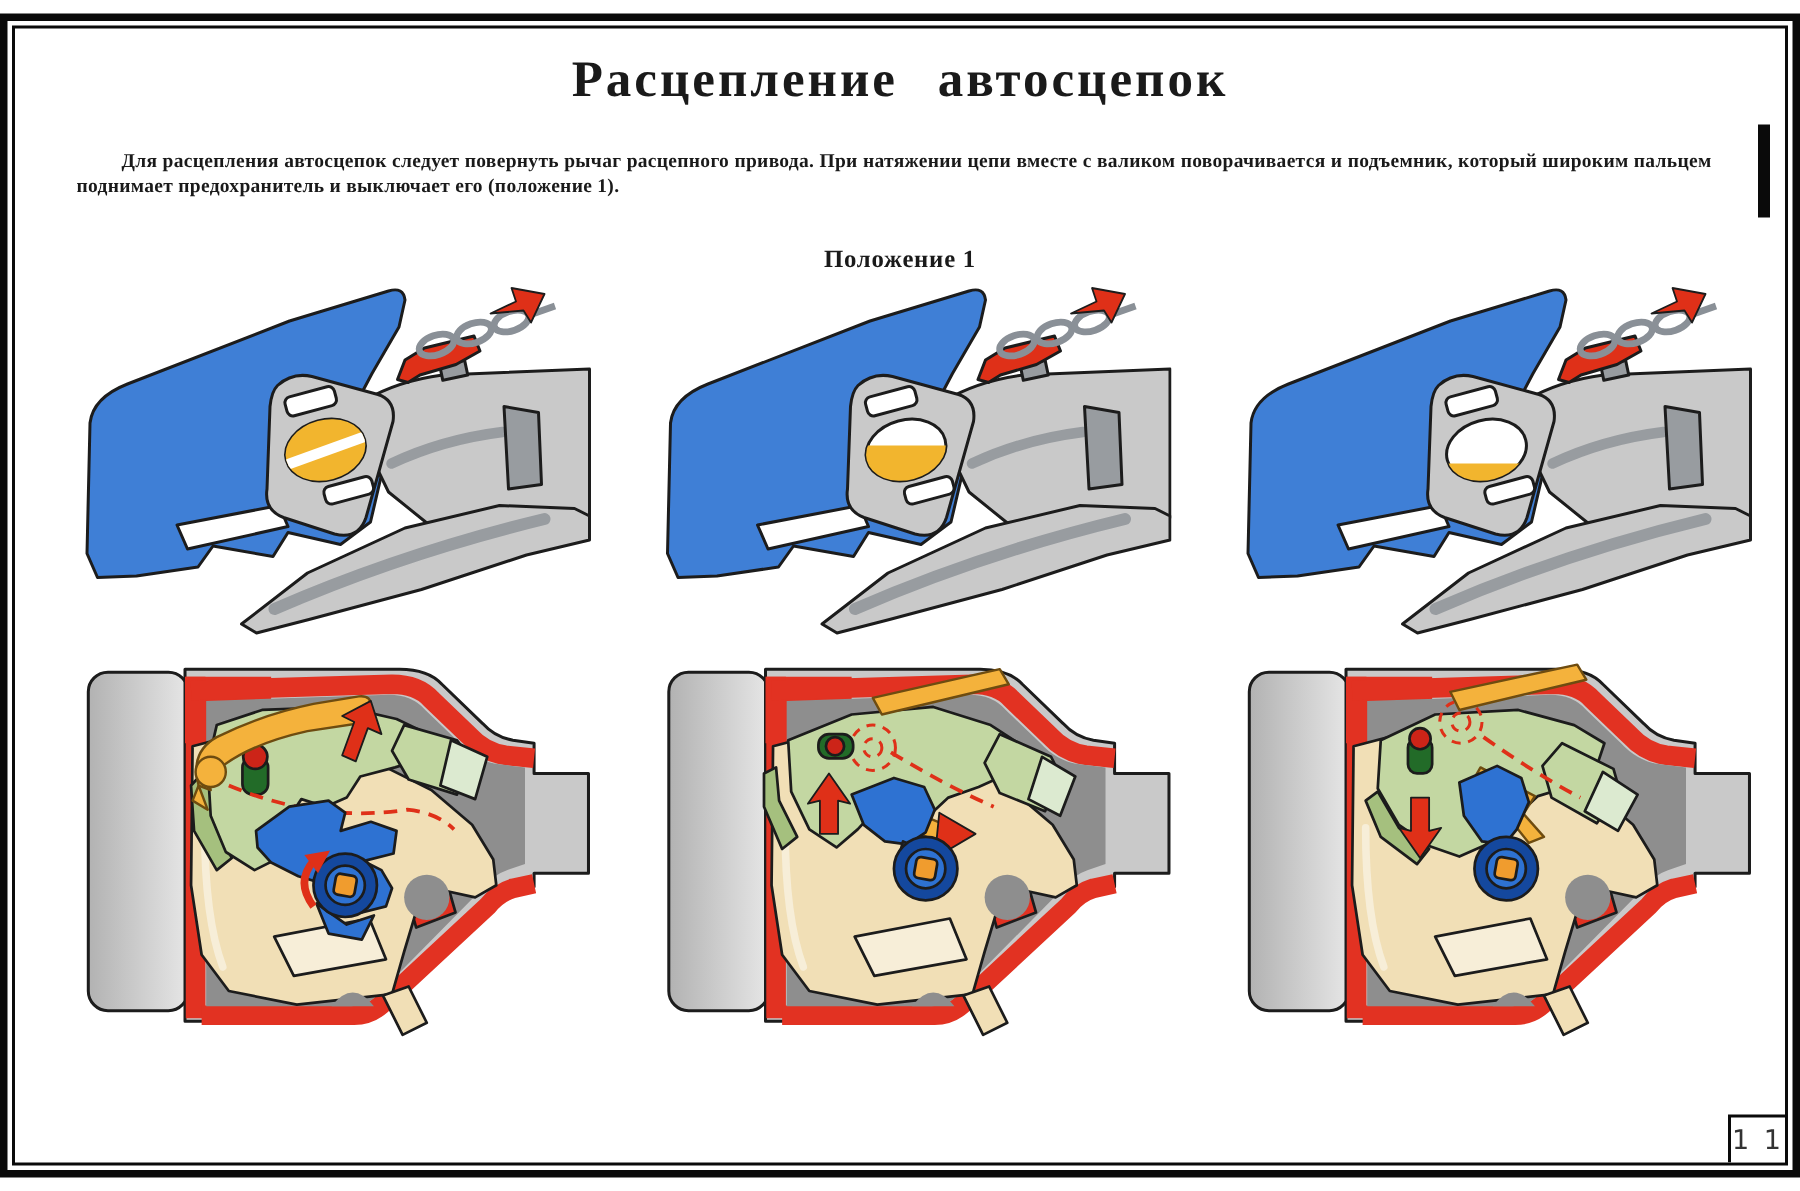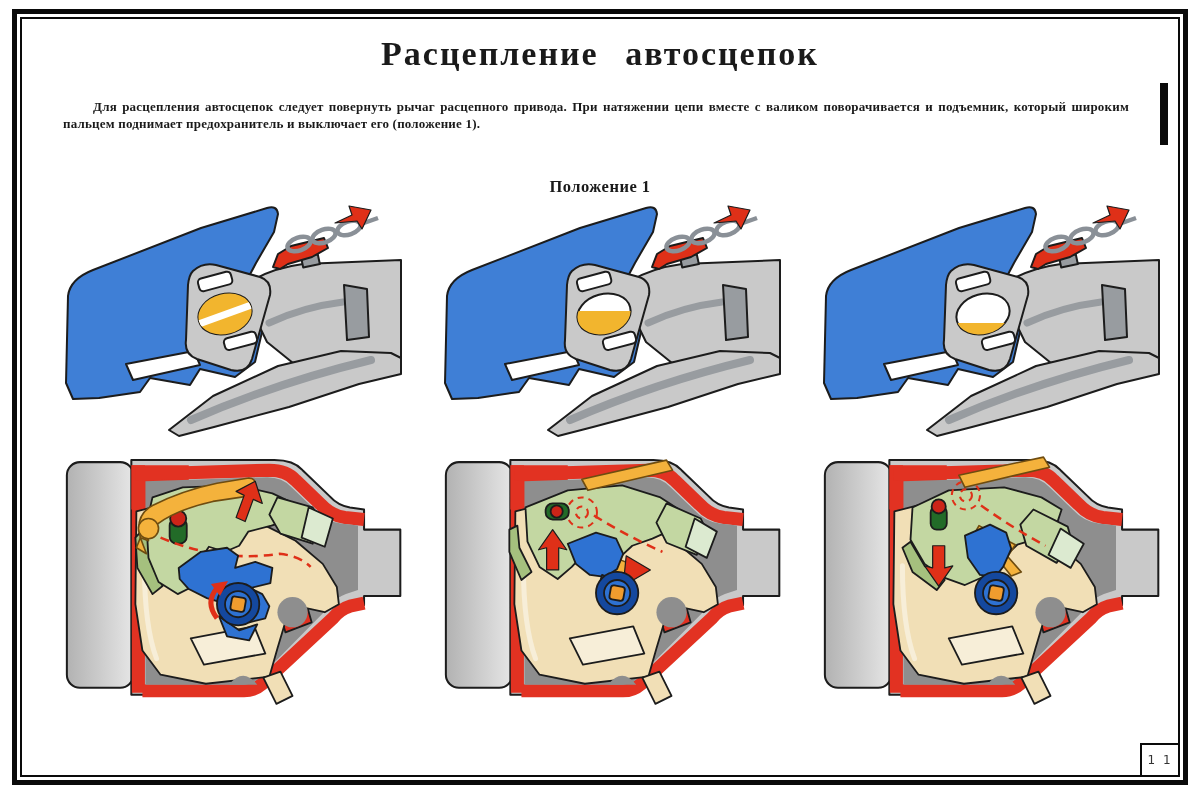--- a/index.html
+++ b/index.html
@@ -1,42 +1,42 @@
 <!DOCTYPE html>
 <html style="--frame: #0a0a0a; --text: #1a1a1a; --blue-coupler: #3f7fd6; --gray-body: #c9c9c9; --gray-shadow: #989ca0; --dark-outline: #1c1c1c; --yellow-lock: #f2b52e; --red-accent: #df3018; --section-red: #e23222; --interior-gray: #8e8e8e; --cream-lock: #f1dfb6; --cream-highlight: #f7eed8; --green-holder: #c3d7a2; --green-side: #a5c07e; --green-cap: #dcead0; --pin-green: #226b28; --pin-red: #cc2418; --orange-lever: #f4b23c; --blue-lifter: #2e72d2; --blue-dark: #14489e; --orange-boss: #f09c2e;"><head>
 <meta charset="utf-8">
 <style>
   html,body{margin:0;padding:0;background:#e8e8e8;}
   .page{
     width:1200px;height:794px;background:#ffffff;box-sizing:border-box;
-    padding:9px 12px;position:relative;
+    padding:9px 0;position:relative;
     font-family:"Liberation Serif", serif;color:var(--text,#1a1a1a);
   }
   .frame{border:5px solid var(--frame,#0a0a0a);height:100%;box-sizing:border-box;padding:3px;}
   .inner{border:2px solid var(--frame,#0a0a0a);height:100%;box-sizing:border-box;position:relative;padding:4px 10px;overflow:hidden;}
   .title{
     text-align:center;font-weight:bold;font-size:34px;margin:12px 0 6px 0;
     letter-spacing:2px;word-spacing:16px;
   }
   .text-row{display:flex;align-items:stretch;margin-top:8px;}
   .text-col{flex:1 1 0;padding:0 14px;}
   .text-col p{
     margin:17px;font-size:13px;font-weight:bold;line-height:1.32;
     text-align:justify;text-indent:30px;letter-spacing:.2px;
   }
   .vdiv{width:4px;background:var(--frame,#0a0a0a);margin:2px 0 4px 0;}
-  .labels-row{display:flex;margin-top:28px;}
+  .labels-row{display:flex;margin-top:14px;}
   .pos-label{flex:1 1 0;text-align:center;font-weight:bold;font-size:16.5px;letter-spacing:.5px;}
   .diagram-row{display:flex;justify-content:space-between;margin-top:4px;}
   .diagram-cell{flex:1 1 0;display:flex;justify-content:center;}
   .dsvg{display:block;}
   .page-box{
     position:absolute;right:-2px;bottom:-2px;width:36px;height:30px;
     border:2px solid var(--frame,#0a0a0a);background:#fff;display:flex;align-items:center;justify-content:center;
-    font-family:"DejaVu Sans", sans-serif;font-size:12px;color:#333;letter-spacing:2px;
+    font-family:"DejaVu Sans", sans-serif;font-size:18px;color:#333;letter-spacing:2px;
   }
   
   .s-out{stroke:var(--dark-outline,#1c1c1c);stroke-width:2;stroke-linejoin:round;}
   .s-outb{stroke:var(--dark-outline,#1c1c1c);stroke-width:1.8;stroke-linejoin:round;}
   .s-outt{stroke:var(--dark-outline,#1c1c1c);stroke-width:1.2;stroke-linejoin:round;}
   .s-outo{stroke:#6e4c10;stroke-width:1.6;stroke-linejoin:round;}
   .f-blue{fill:var(--blue-coupler,#3f7fd6);}
   .f-gray{fill:var(--gray-body,#c9c9c9);}
   .f-shadow{fill:var(--gray-shadow,#989ca0);}
   .f-white{fill:#ffffff;}

